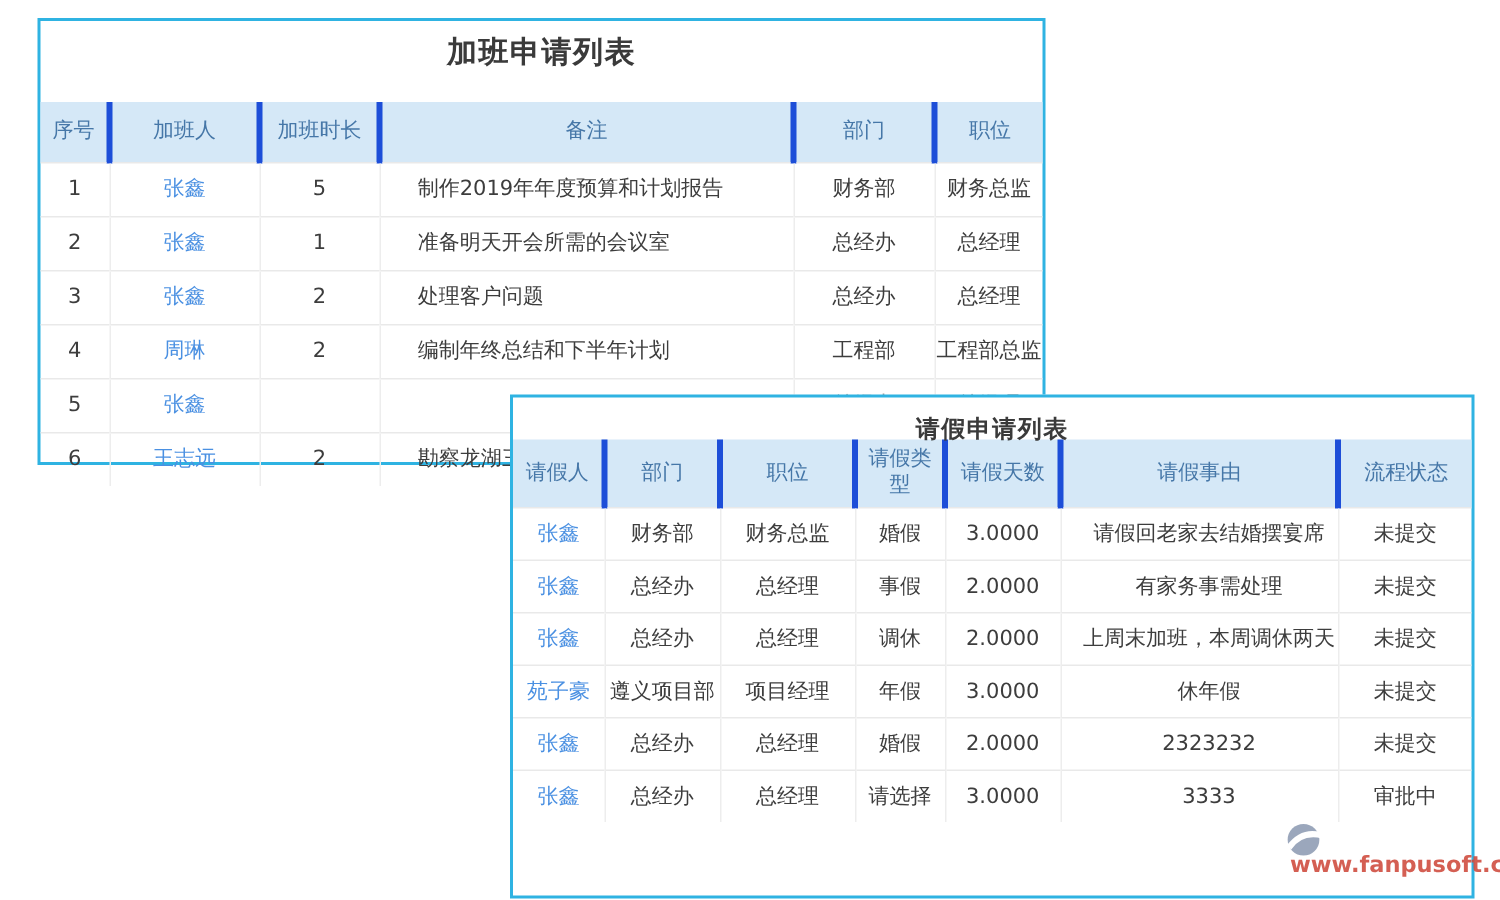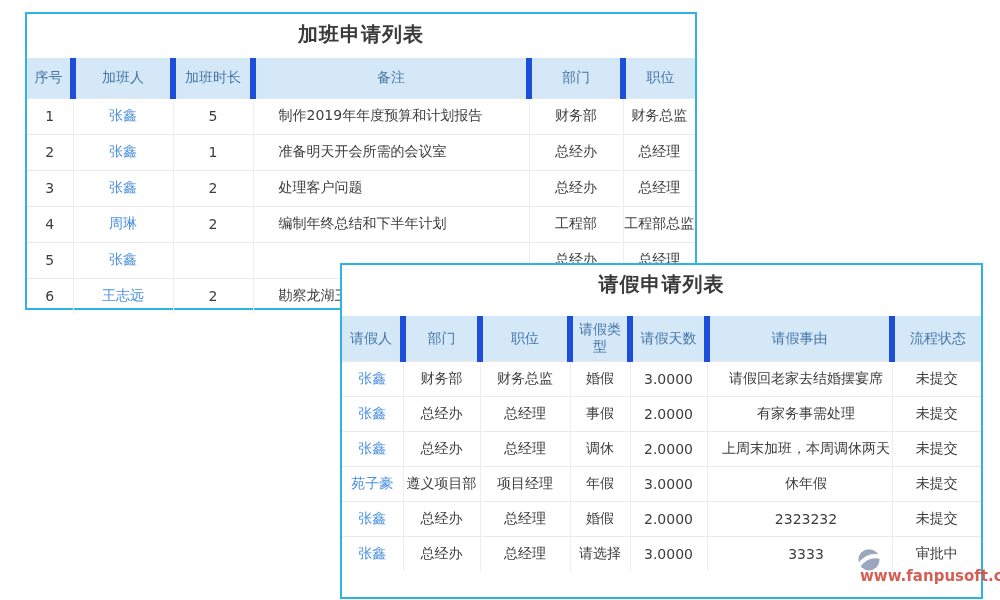--- a/index.html
+++ b/index.html
@@ -18,26 +18,26 @@
   html,body{width:1000px;height:600px;background:#ffffff;overflow:hidden;
     font-family:"DejaVu Sans","Liberation Sans",sans-serif;}
   .stage{position:relative;width:1000px;height:600px;background:#fff;}
 
   .panel{position:absolute;background:#fff;border:2px solid var(--border);}
   .panel-overtime{left:25px;top:12px;width:672px;height:298px;}
   .panel-leave{left:340px;top:263px;width:643px;height:336px;z-index:5;}
 
   .panel-title{width:100%;text-align:center;font-weight:bold;
     color:var(--title-text);letter-spacing:1px;}
-  .panel-overtime .panel-title{height:44px;line-height:40px;font-size:20px;}
-  .panel-leave .panel-title{height:51px;line-height:42px;font-size:20px;font-family:Liberation Mono, monospace;}
+  .panel-overtime .panel-title{height:54px;line-height:40px;font-size:20px;}
+  .panel-leave .panel-title{height:28px;line-height:42px;font-size:16px;}
 
   table{width:100%;border-collapse:collapse;table-layout:fixed;}
   th{background:var(--header-bg);color:var(--header-text);font-weight:normal;
-     font-size:14px;text-align:center;border-right:6px solid #1d4ed8;
+     font-size:14px;text-align:center;border-right:4px solid #1d4ed8;
      line-height:1.25;}
   th:last-child{border-right:none;}
   .panel-overtime th{height:40px;}
   .panel-leave th{height:45px;padding:2px 4px;}
 
   td{font-size:14px;color:var(--body-text);text-align:center;
      border-top:1px solid var(--row-line);border-right:1px solid #ededed;
      overflow:hidden;white-space:nowrap;}
   td:last-child{border-right:none;}
   .panel-overtime td{height:36px;}

